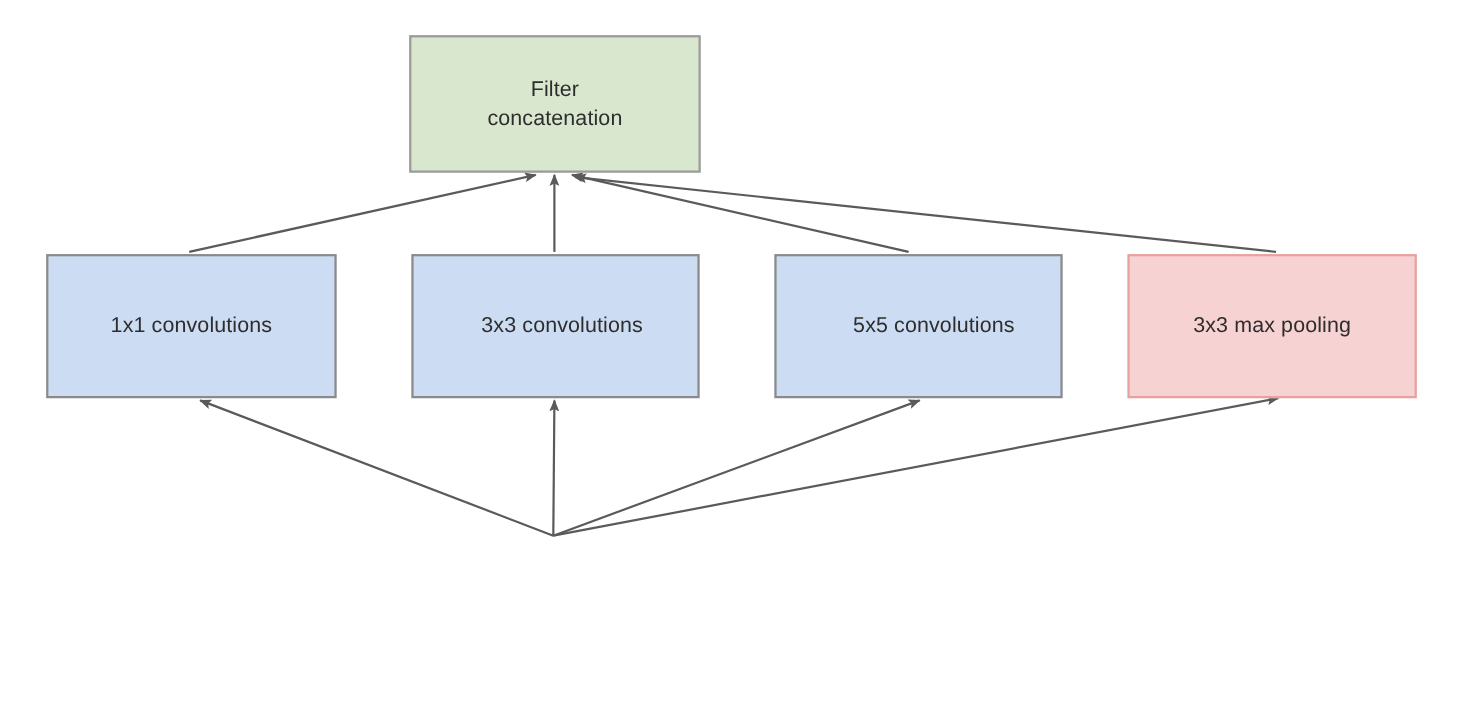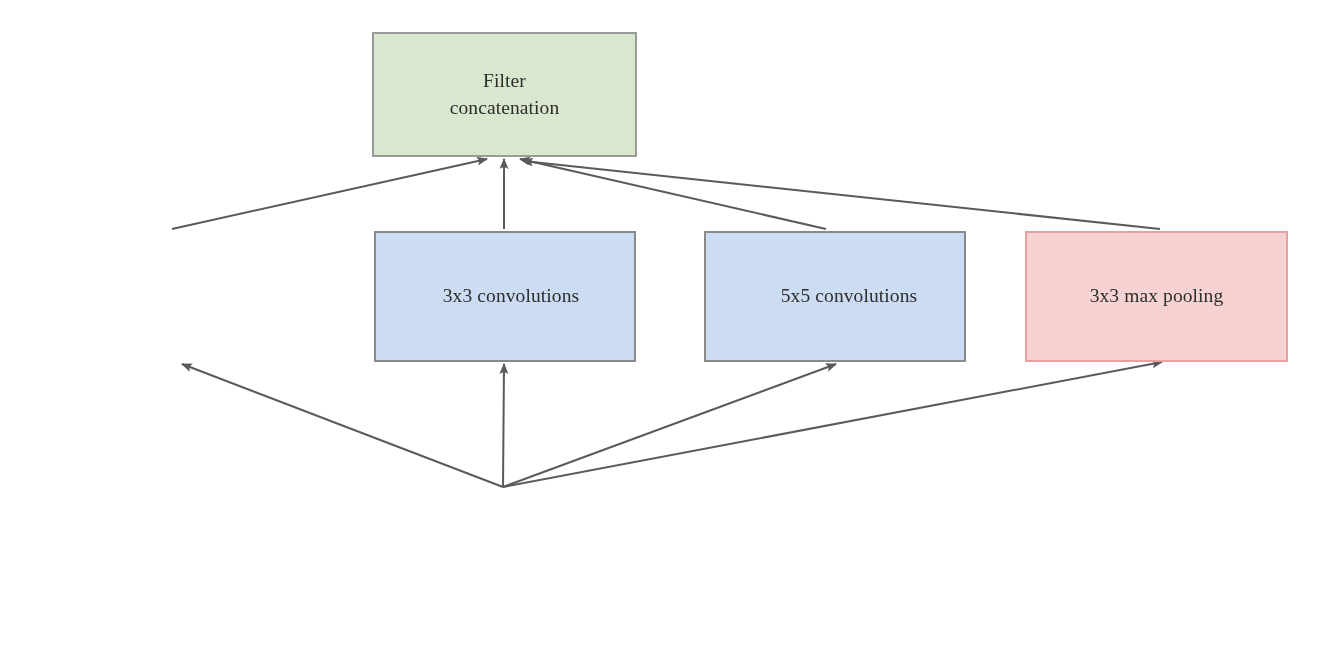--- a/index.html
+++ b/index.html
@@ -6,21 +6,21 @@
     margin: 0;
     padding: 0;
     background: #ffffff;
   }
   #canvas {
     position: relative;
     width: 1333px;
     height: 637px;
     background: #ffffff;
     overflow: hidden;
-    font-family: Liberation Serif, serif;
+    font-family: Liberation Sans, sans-serif;
   }
   #edges {
     position: absolute;
     left: 0;
     top: 0;
     width: 1333px;
     height: 649px;
     pointer-events: none;
   }
   .node {
@@ -75,20 +75,23 @@
         <line x1="826" y1="229" x2="520" y2="159" stroke="#5a5a5a" stroke-width="2" marker-end="url(#arrowhead)"></line>
         <line x1="1160" y1="229" x2="523" y2="161" stroke="#5a5a5a" stroke-width="2" marker-end="url(#arrowhead)"></line>
       </g>
   </svg>
 
   <div class="node node-green" style="left: 372px; top: 32px; width: 265px; height: 125px; background: rgb(217, 231, 206); border-color: rgb(154, 154, 154);">
     <span class="node-label">Filter
 concatenation</span>
   </div>
 
+  <div class="node node-blue" style="left: 42px; top: 231px; width: 264px; height: 131px; background: rgb(204, 220, 243); border-color: rgb(138, 138, 138);">
+    <span class="node-label">1x1 convolutions</span>
+  </div>
 
   <div class="node node-blue" style="left: 374px; top: 231px; width: 262px; height: 131px; background: rgb(204, 220, 243); border-color: rgb(138, 138, 138); padding-left: 12px;">
     <span class="node-label">3x3 convolutions</span>
   </div>
 
   <div class="node node-blue" style="left: 704px; top: 231px; width: 262px; height: 131px; background: rgb(204, 220, 243); border-color: rgb(138, 138, 138); padding-left: 28px;">
     <span class="node-label">5x5 convolutions</span>
   </div>
 
   <div class="node node-pink" style="left: 1025px; top: 231px; width: 263px; height: 131px; background: rgb(247, 210, 210); border-color: rgb(232, 160, 160);">

